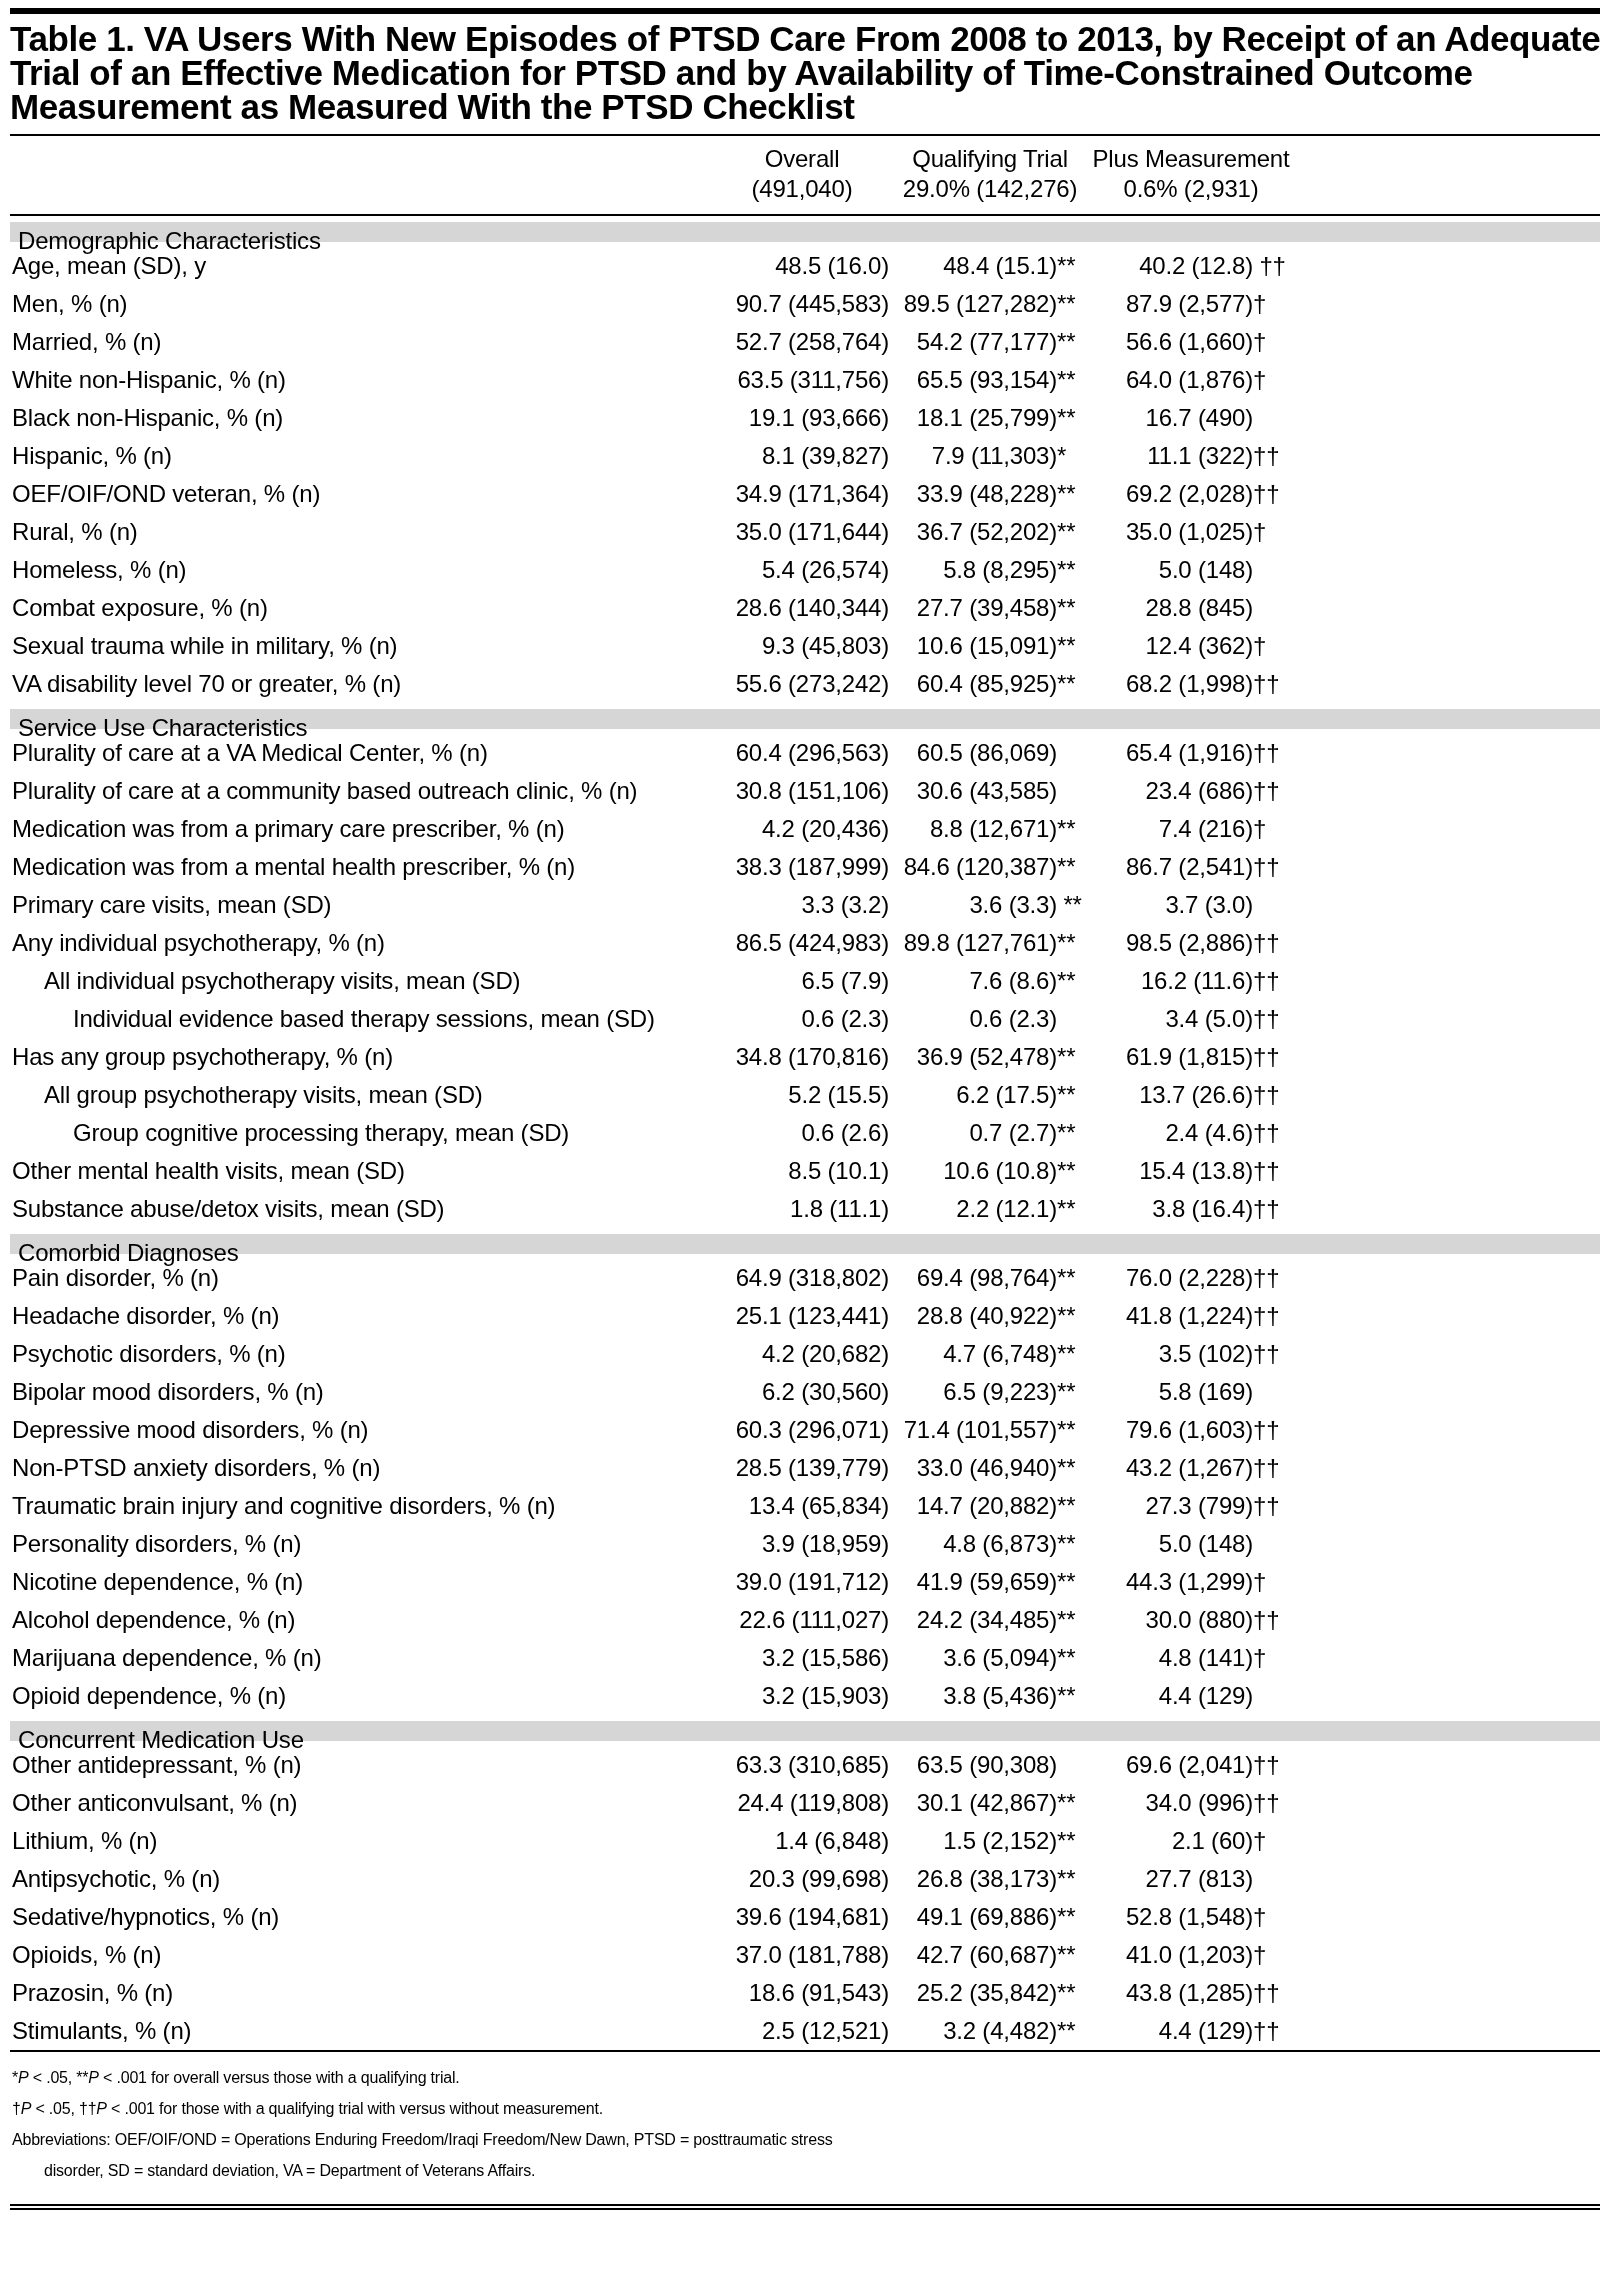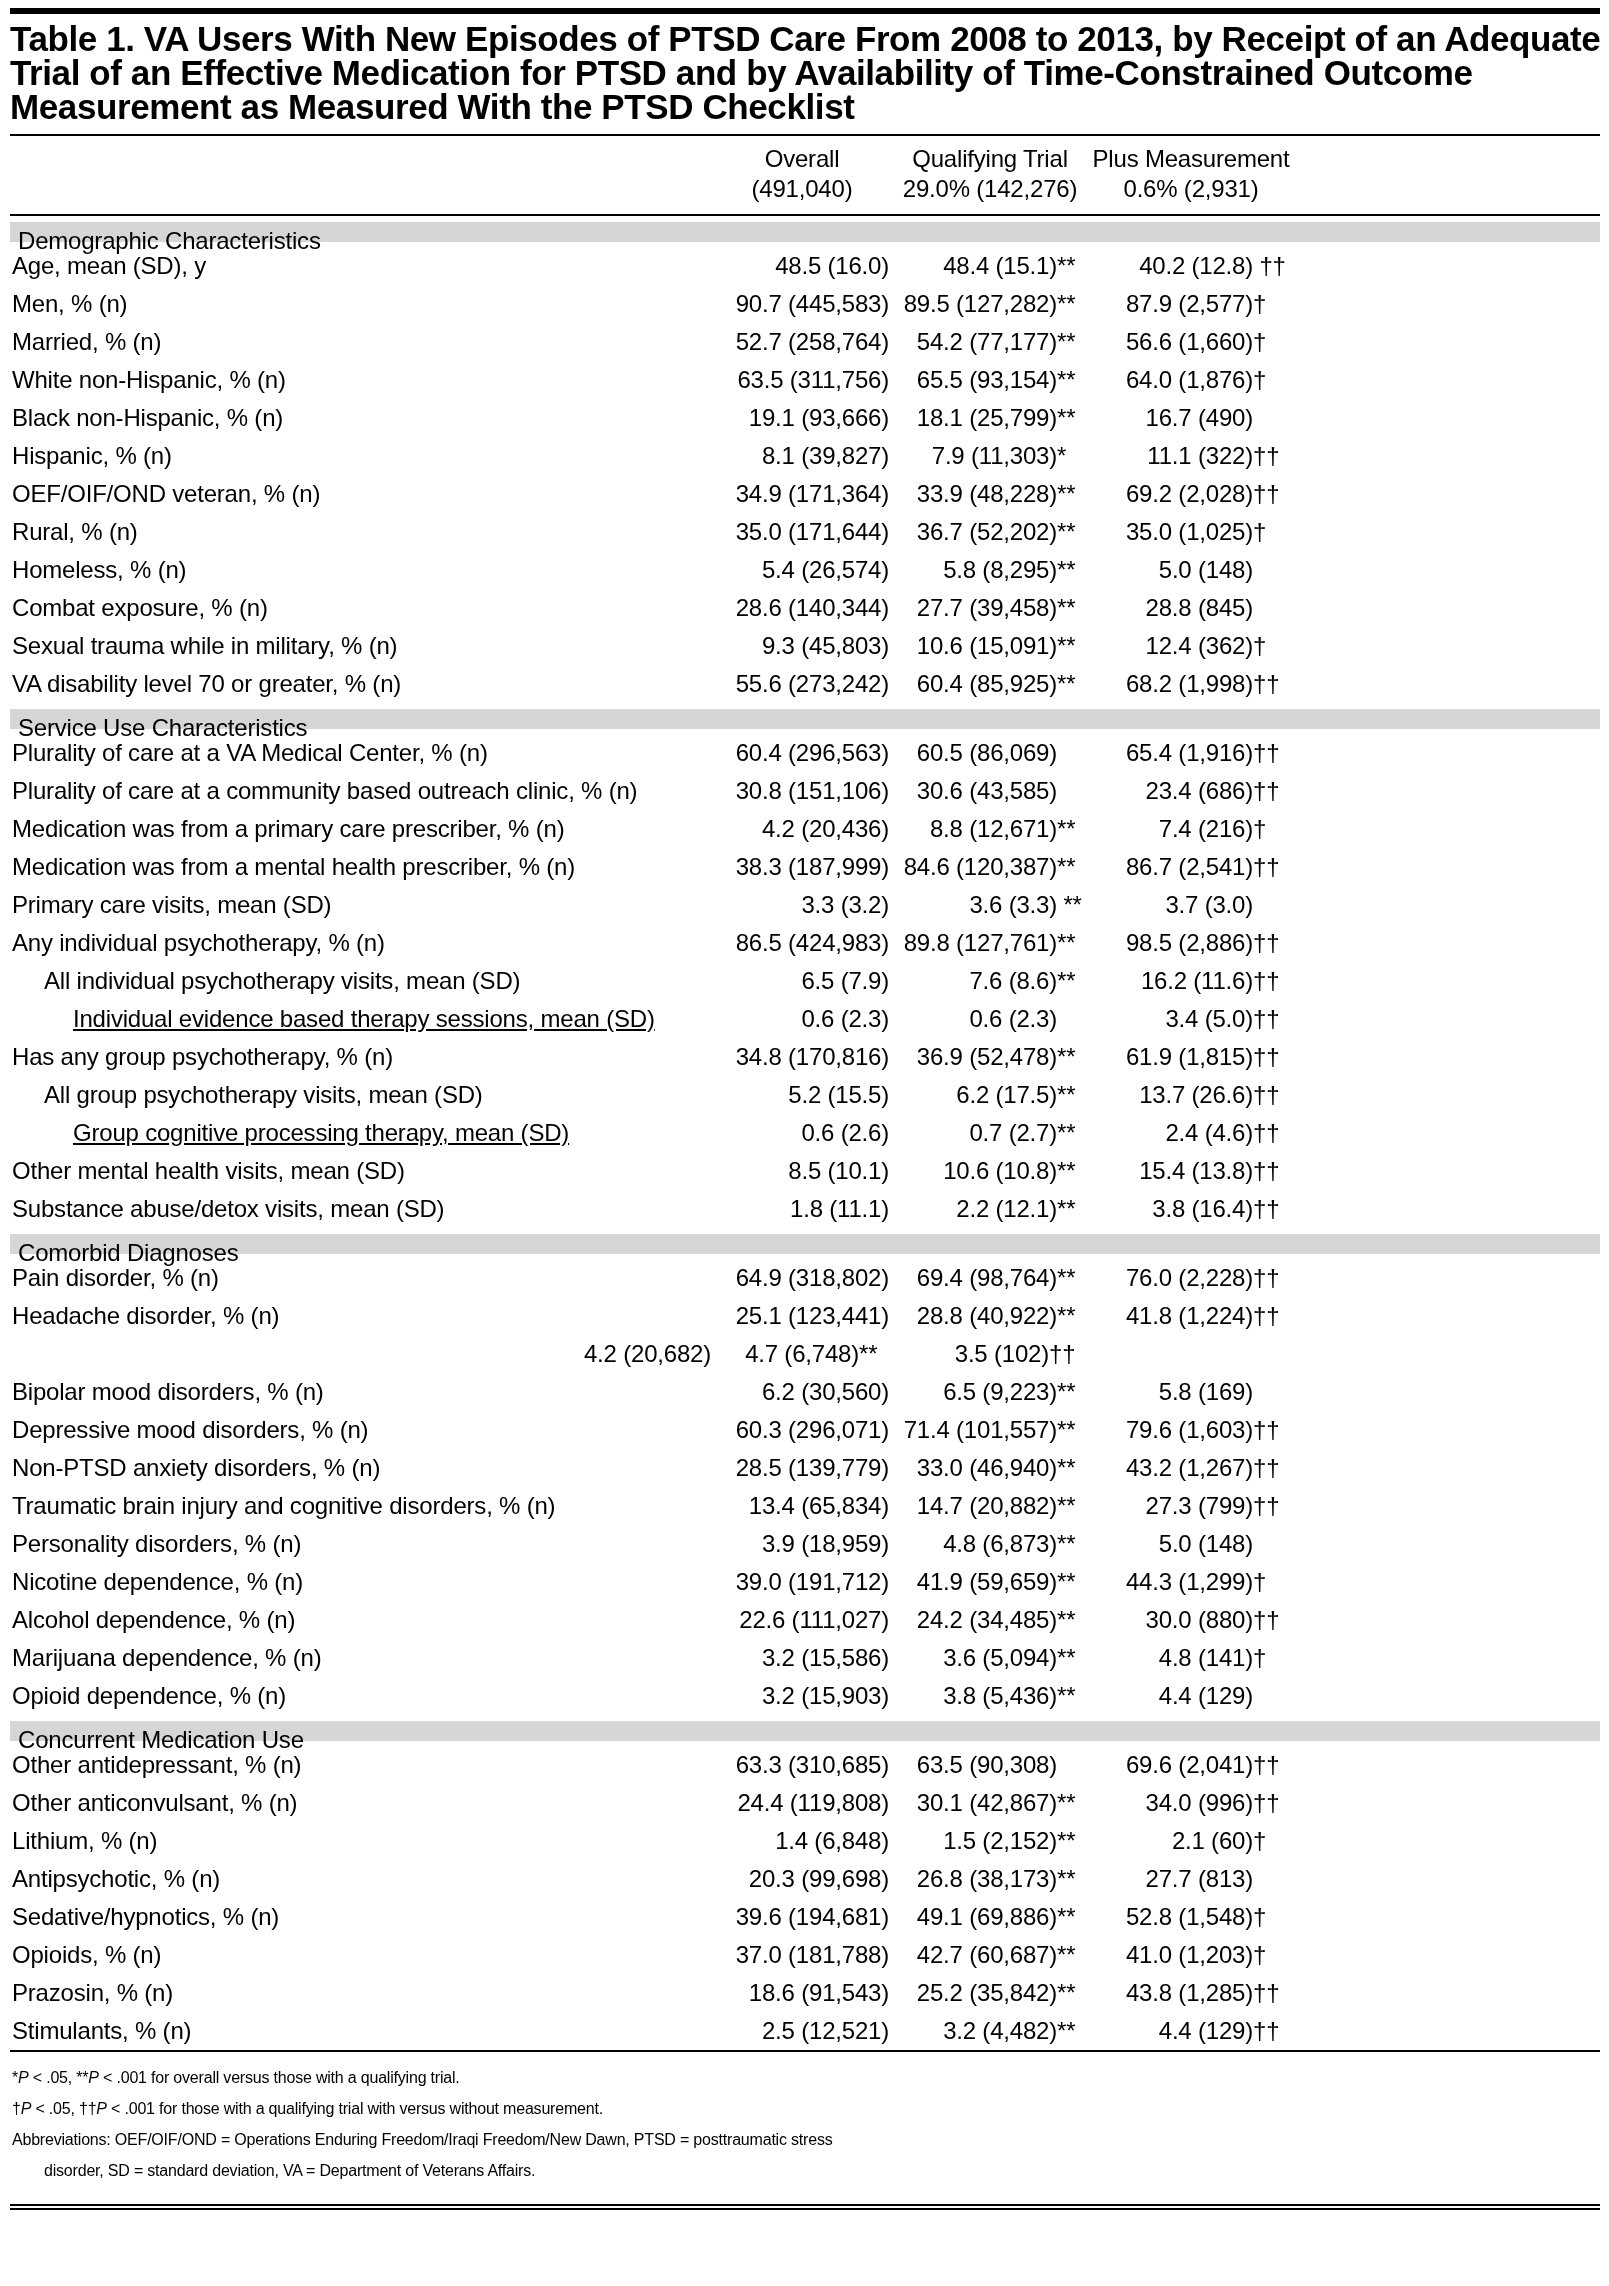--- a/index.html
+++ b/index.html
@@ -34,21 +34,21 @@
   .section-bar {
     background: var(--bar-bg, #d6d6d6);
     height: 20px;
     line-height: 38px;
     padding-left: 8px;
     margin: 6px 0 5px 0;
   }
   .row { height: 38px; align-items: center; }
   .label { white-space: nowrap; padding-left: 2px; }
   .label.ind1 { padding-left: 34px; }
-  .label.ind2 { padding-left: 63px; text-decoration: underline; }
+  .label.ind2 { padding-left: 63px; }
   .cell { display: flex; align-items: baseline; }
   .val { flex: 1; text-align: right; white-space: pre; }
   .flag { text-align: left; white-space: pre; }
   .flag.f1 { width: 2px; }
   .flag.f2 { width: 32px; }
   .flag.f3 { width: 40px; }
   .footnotes { padding: 10px 0 8px 2px; font-size: 16px; line-height: 31px; letter-spacing: -0.2px; }
   .footnote-line.indent { padding-left: 32px; }
   .double-rule {
     margin-top: 10px;
@@ -492,20 +492,21 @@
         <div class="cell">
           <span class="val">28.8 (40,922)</span>
           <span class="flag f2">**</span>
         </div>
         <div class="cell">
           <span class="val">41.8 (1,224)</span>
           <span class="flag f3">††</span>
         </div>
       </div>
       <div class="row grid">
+        <div class="label ind0">Psychotic disorders, % (n)</div>
         <div class="cell">
           <span class="val">4.2 (20,682)</span>
           <span class="flag f1"></span>
         </div>
         <div class="cell">
           <span class="val">4.7 (6,748)</span>
           <span class="flag f2">**</span>
         </div>
         <div class="cell">
           <span class="val">3.5 (102)</span>

